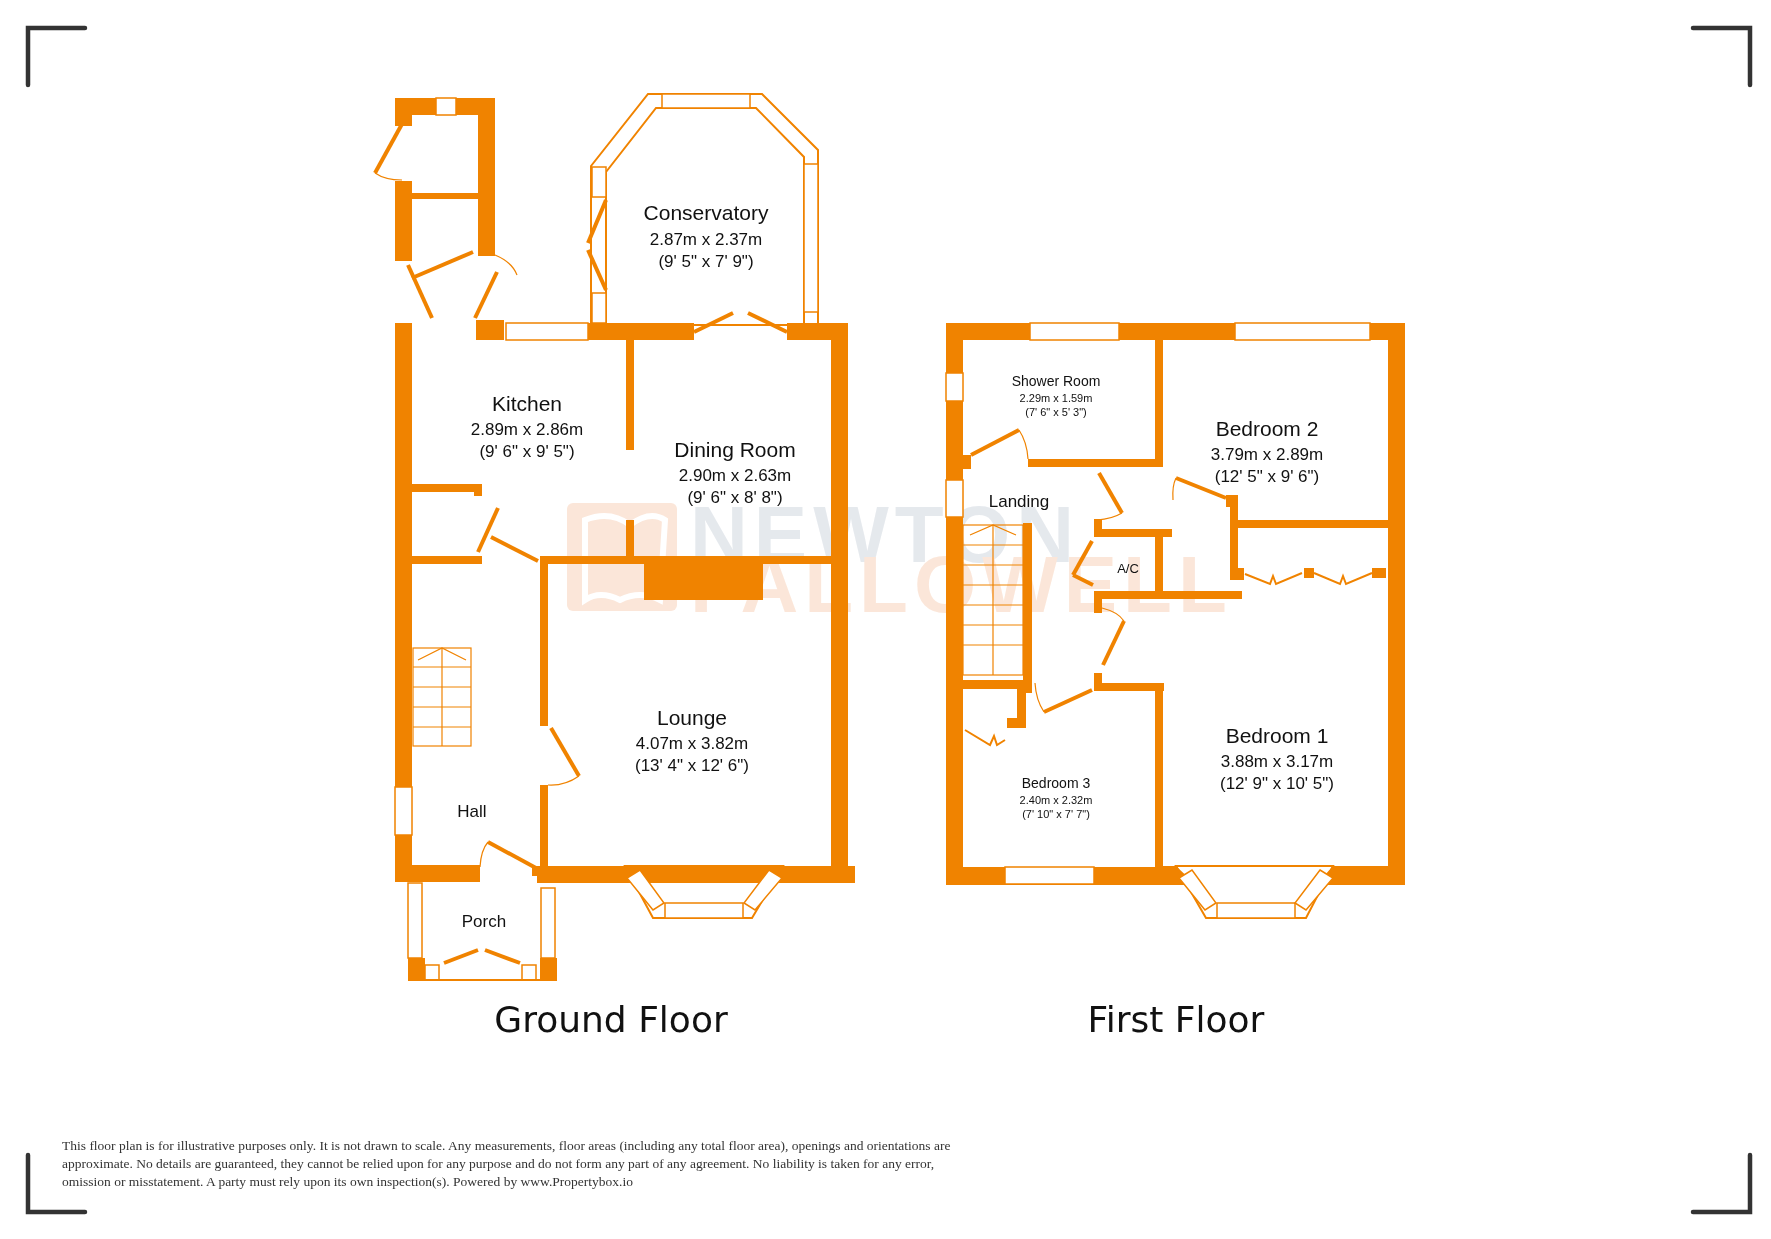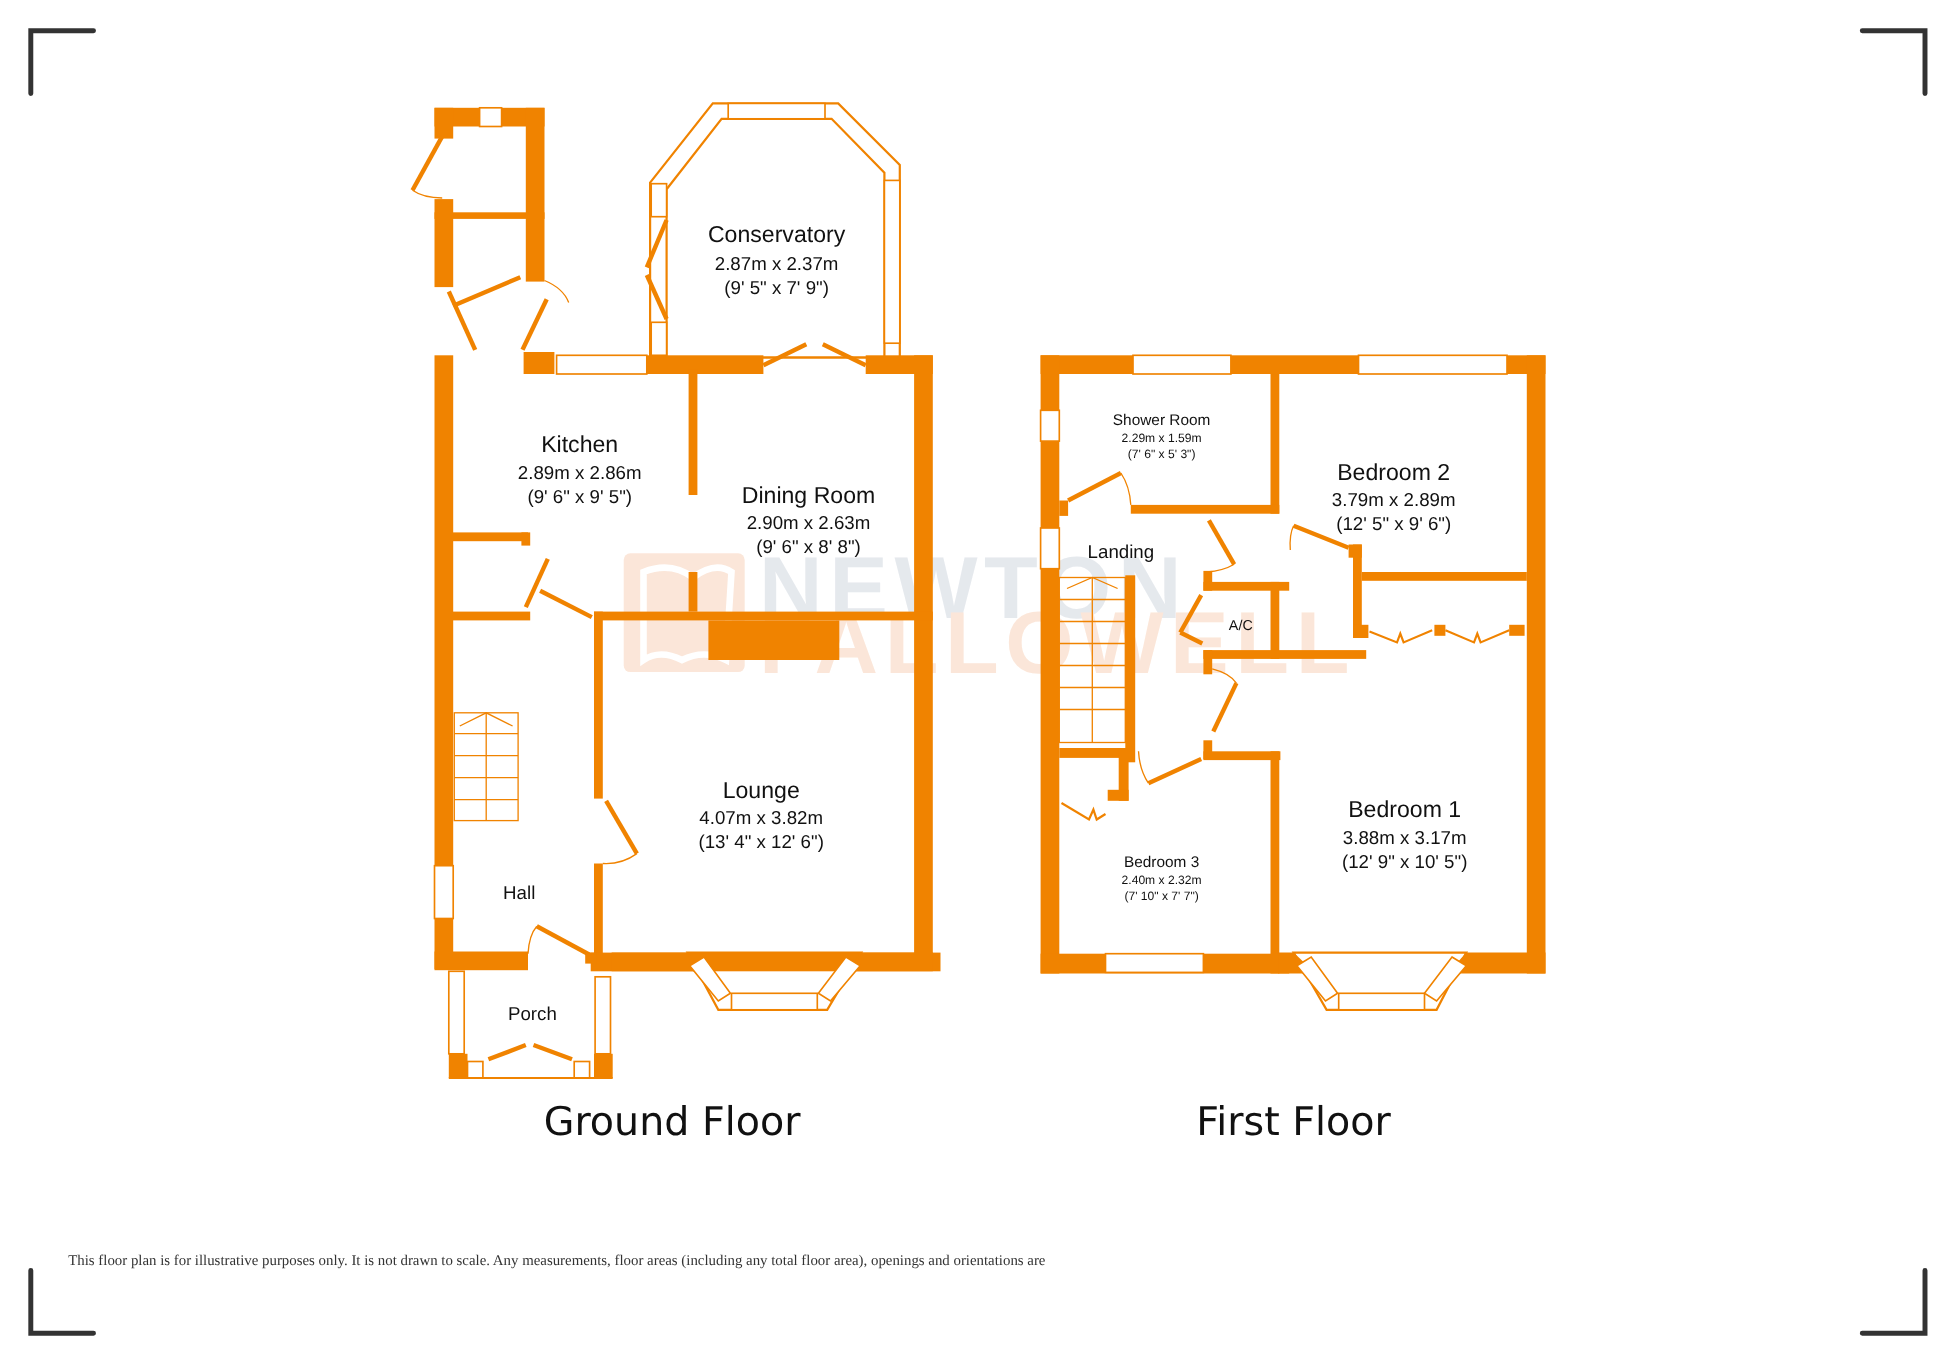--- a/index.html
+++ b/index.html
@@ -245,13 +245,15 @@
       <text class="room-dim" x="1056" y="804" font-size="11">2.40m x 2.32m</text>
       <text class="room-dim" x="1056" y="818" font-size="11">(7' 10" x 7' 7")</text>
     </g>
 
     <text class="floor-title" x="1176" y="1032">First Floor</text>
   </g>
 </svg>
 
 <div id="disclaimer">
   <div>This floor plan is for illustrative purposes only. It is not drawn to scale. Any measurements, floor areas (including any total floor area), openings and orientations are</div>
+  <div>approximate. No details are guaranteed, they cannot be relied upon for any purpose and do not form any part of any agreement. No liability is taken for any error,</div>
+  <div>omission or misstatement. A party must rely upon its own inspection(s). Powered by www.Propertybox.io</div>
 </div>
 
 </body></html>

